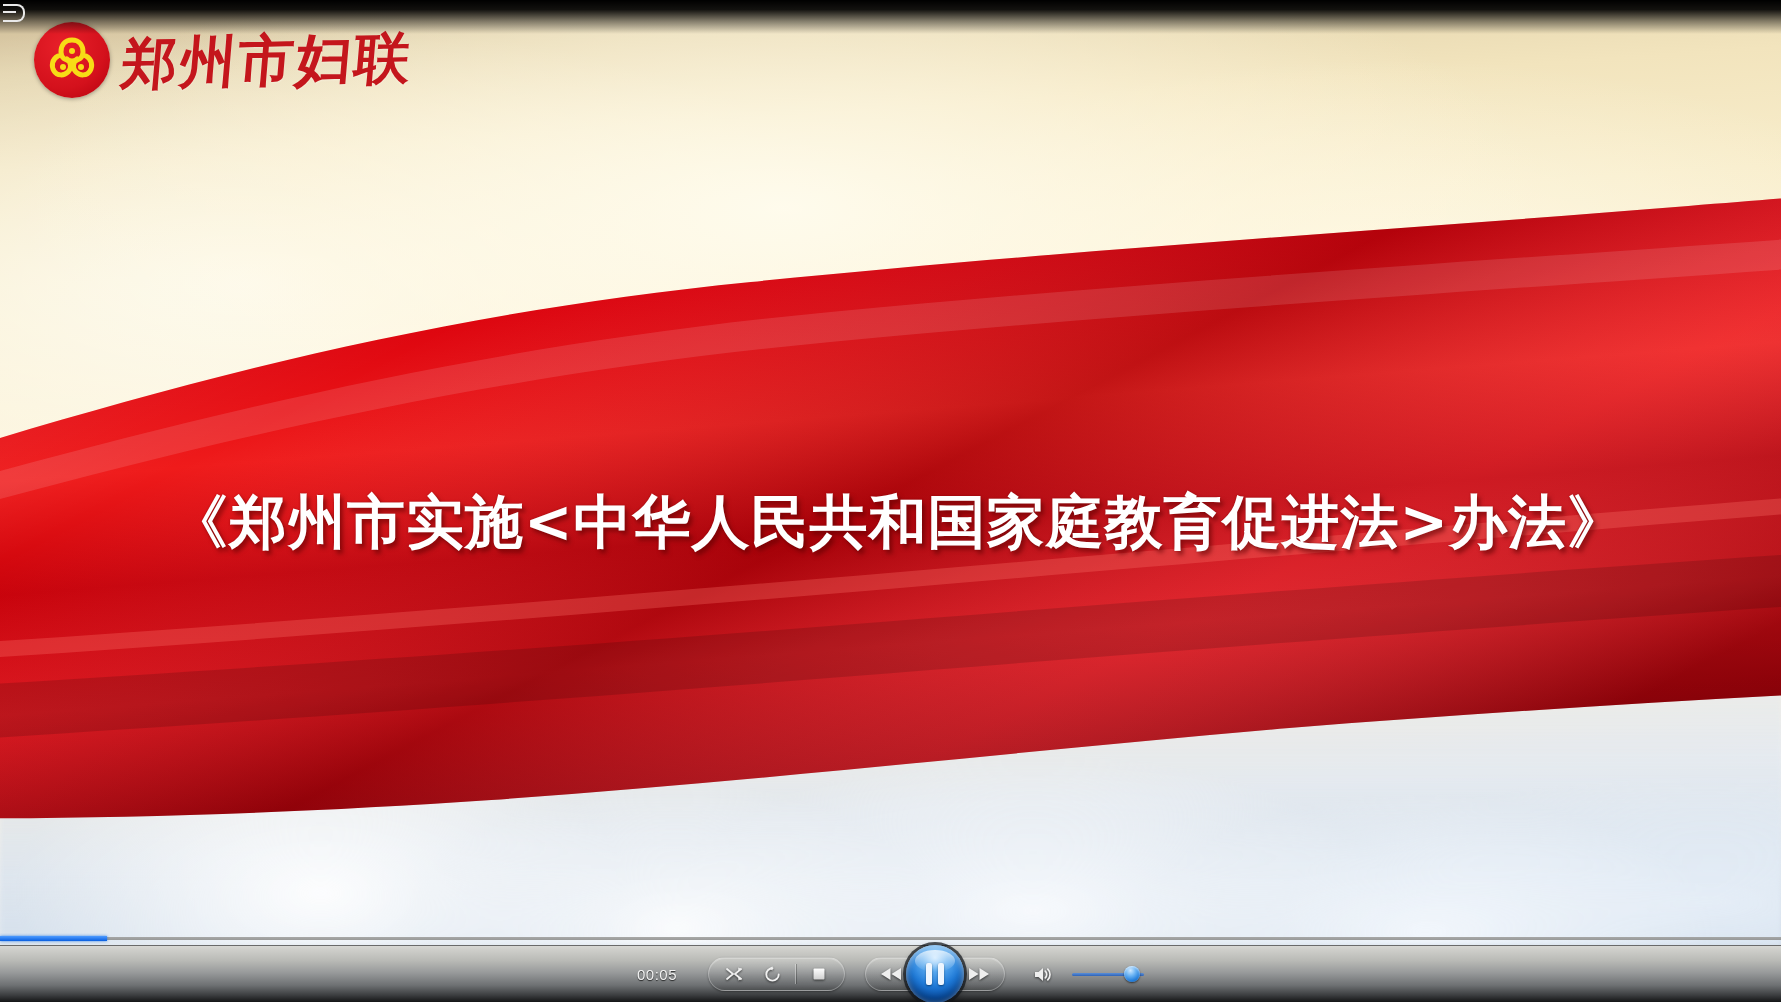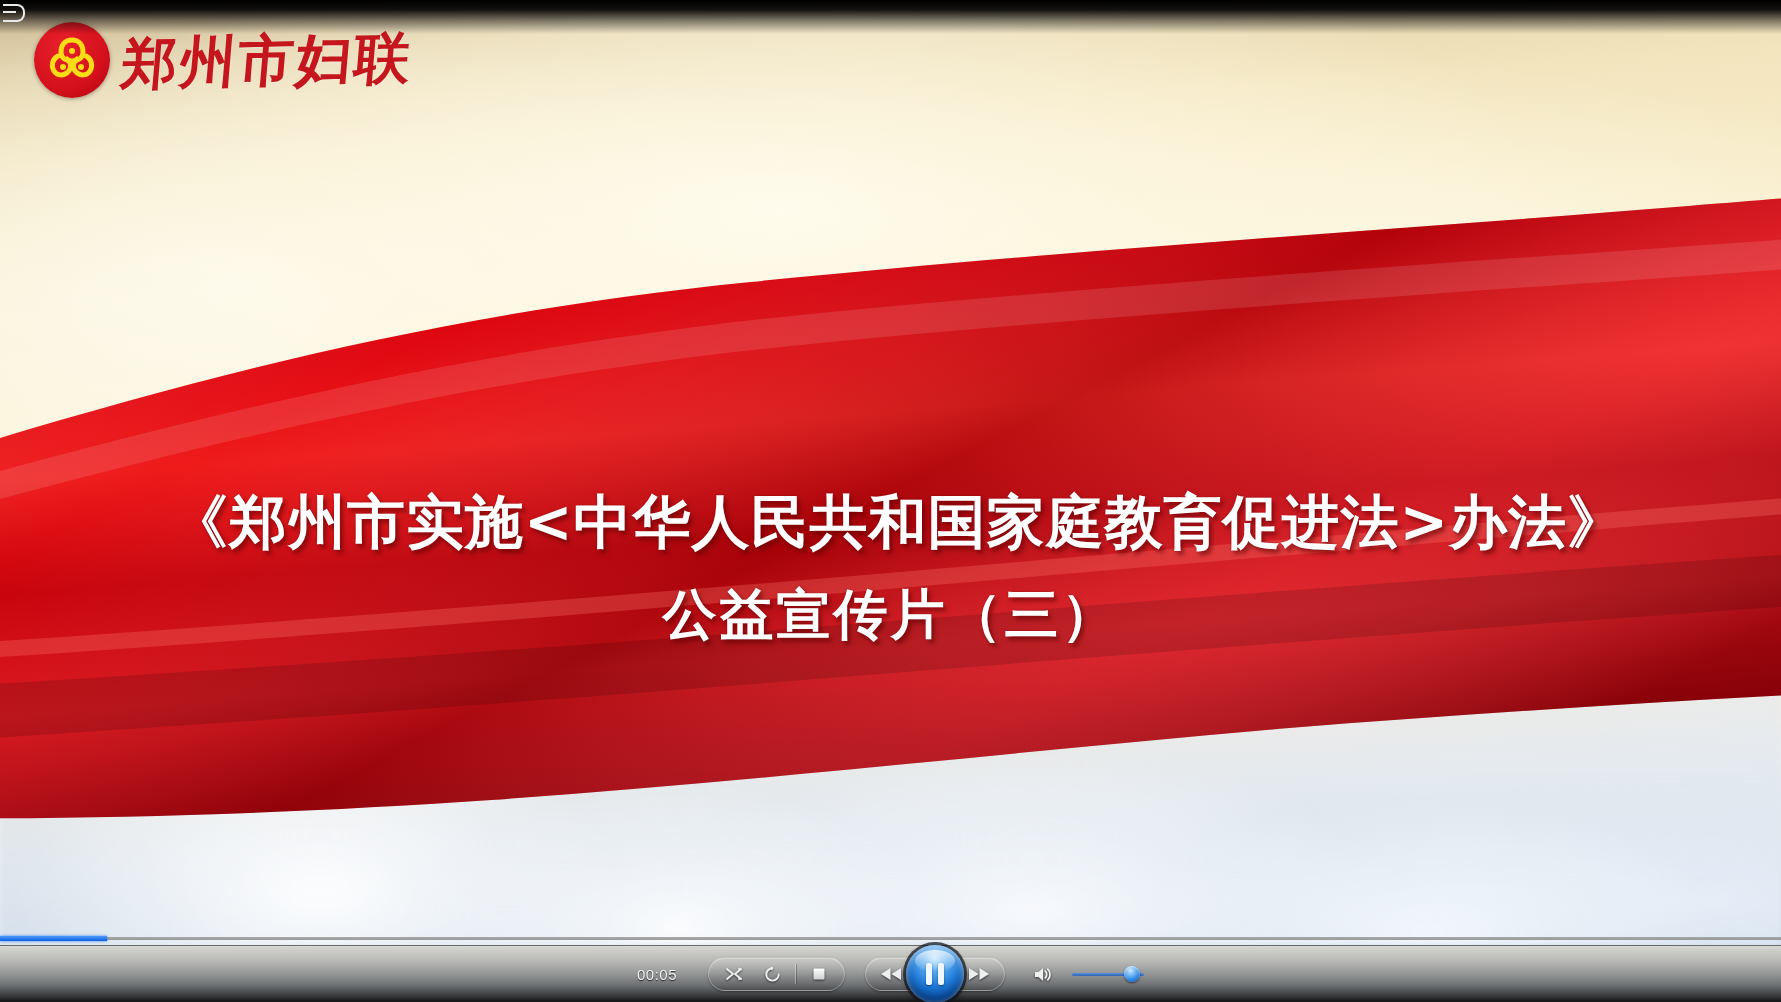--- a/index.html
+++ b/index.html
@@ -174,21 +174,20 @@
         <path d="M0,690 C150,672 320,650 520,618 C700,590 860,566 1000,548
                  L1000,600 C860,618 700,642 520,670 C320,702 150,726 0,744 Z" fill="rgba(0,0,0,0.14)"></path>
 
         <path d="M0,648 C160,628 340,600 540,566 C720,536 870,510 1000,490
                  L1000,506 C870,526 720,552 540,582 C340,616 160,644 0,664 Z" fill="rgba(255,120,110,0.30)"></path>
       </svg>
     </div>
 
 
     <div class="subtitle1">《郑州市实施&lt;中华人民共和国家庭教育促进法&gt;办法》</div>
-    <div class="subtitle2">公益宣传片（三）</div>
 
     <div class="logo">
       <div class="logo-mark">
         <svg width="56" height="56" viewBox="0 0 56 56">
           <g fill="none" stroke="#f7dc16" stroke-width="5" stroke-linejoin="round" stroke-linecap="round">
             <path d="M28 8 C20 8 17 14 17 20 C17 26 22 29 28 29 C34 29 39 26 39 20 C39 14 36 8 28 8 Z"></path>
             <path d="M14 24 C8 27 7 34 10 39 C13 44 20 44 24 40 C28 36 27 30 23 27"></path>
             <path d="M42 24 C48 27 49 34 46 39 C43 44 36 44 32 40 C28 36 29 30 33 27"></path>
           </g>
           <circle cx="28" cy="19" r="3" fill="#f7dc16"></circle>

